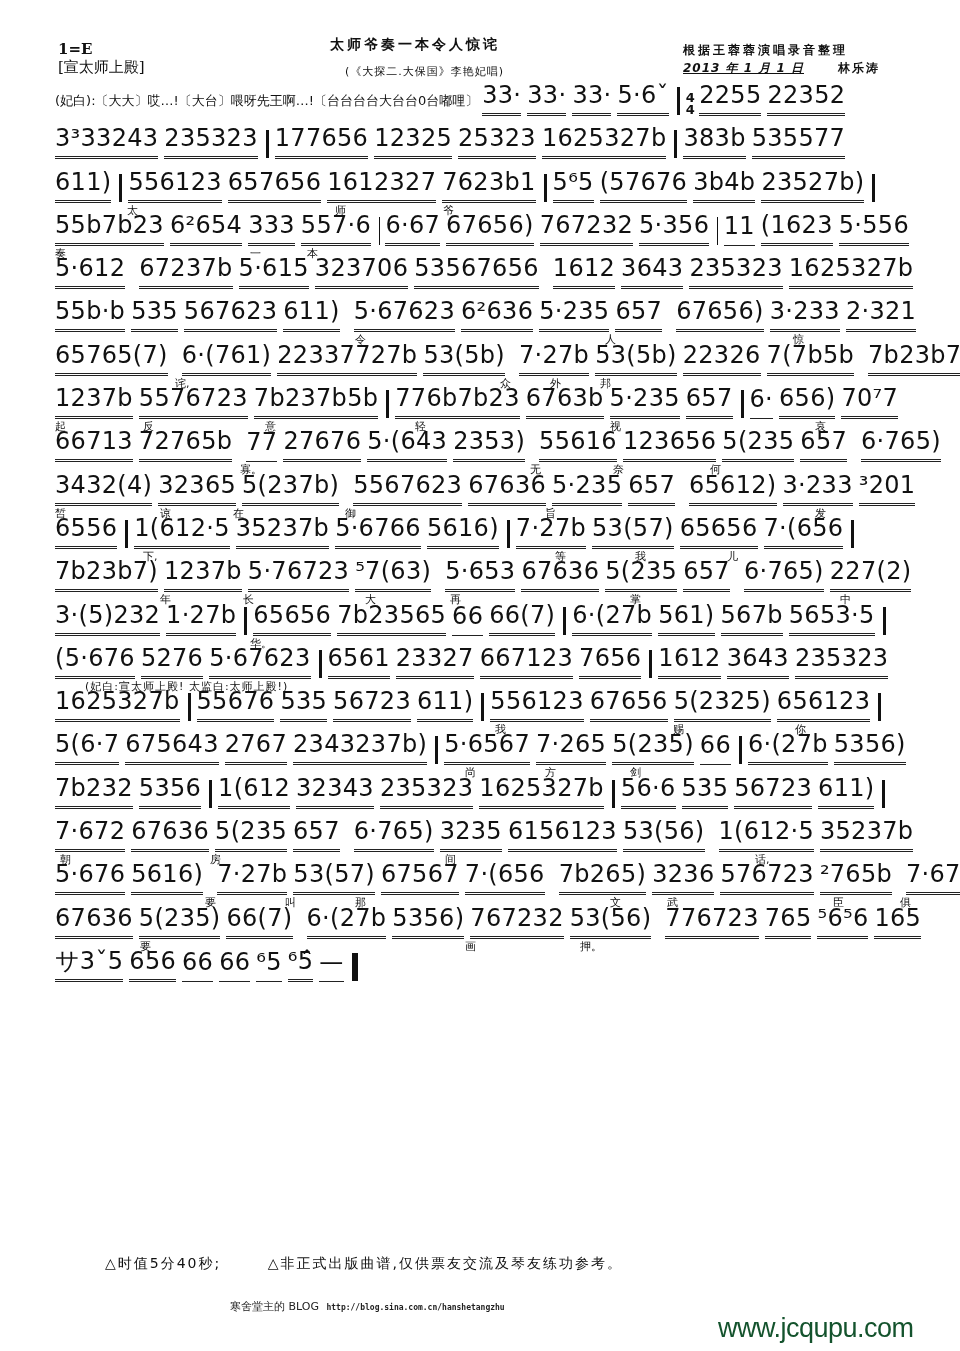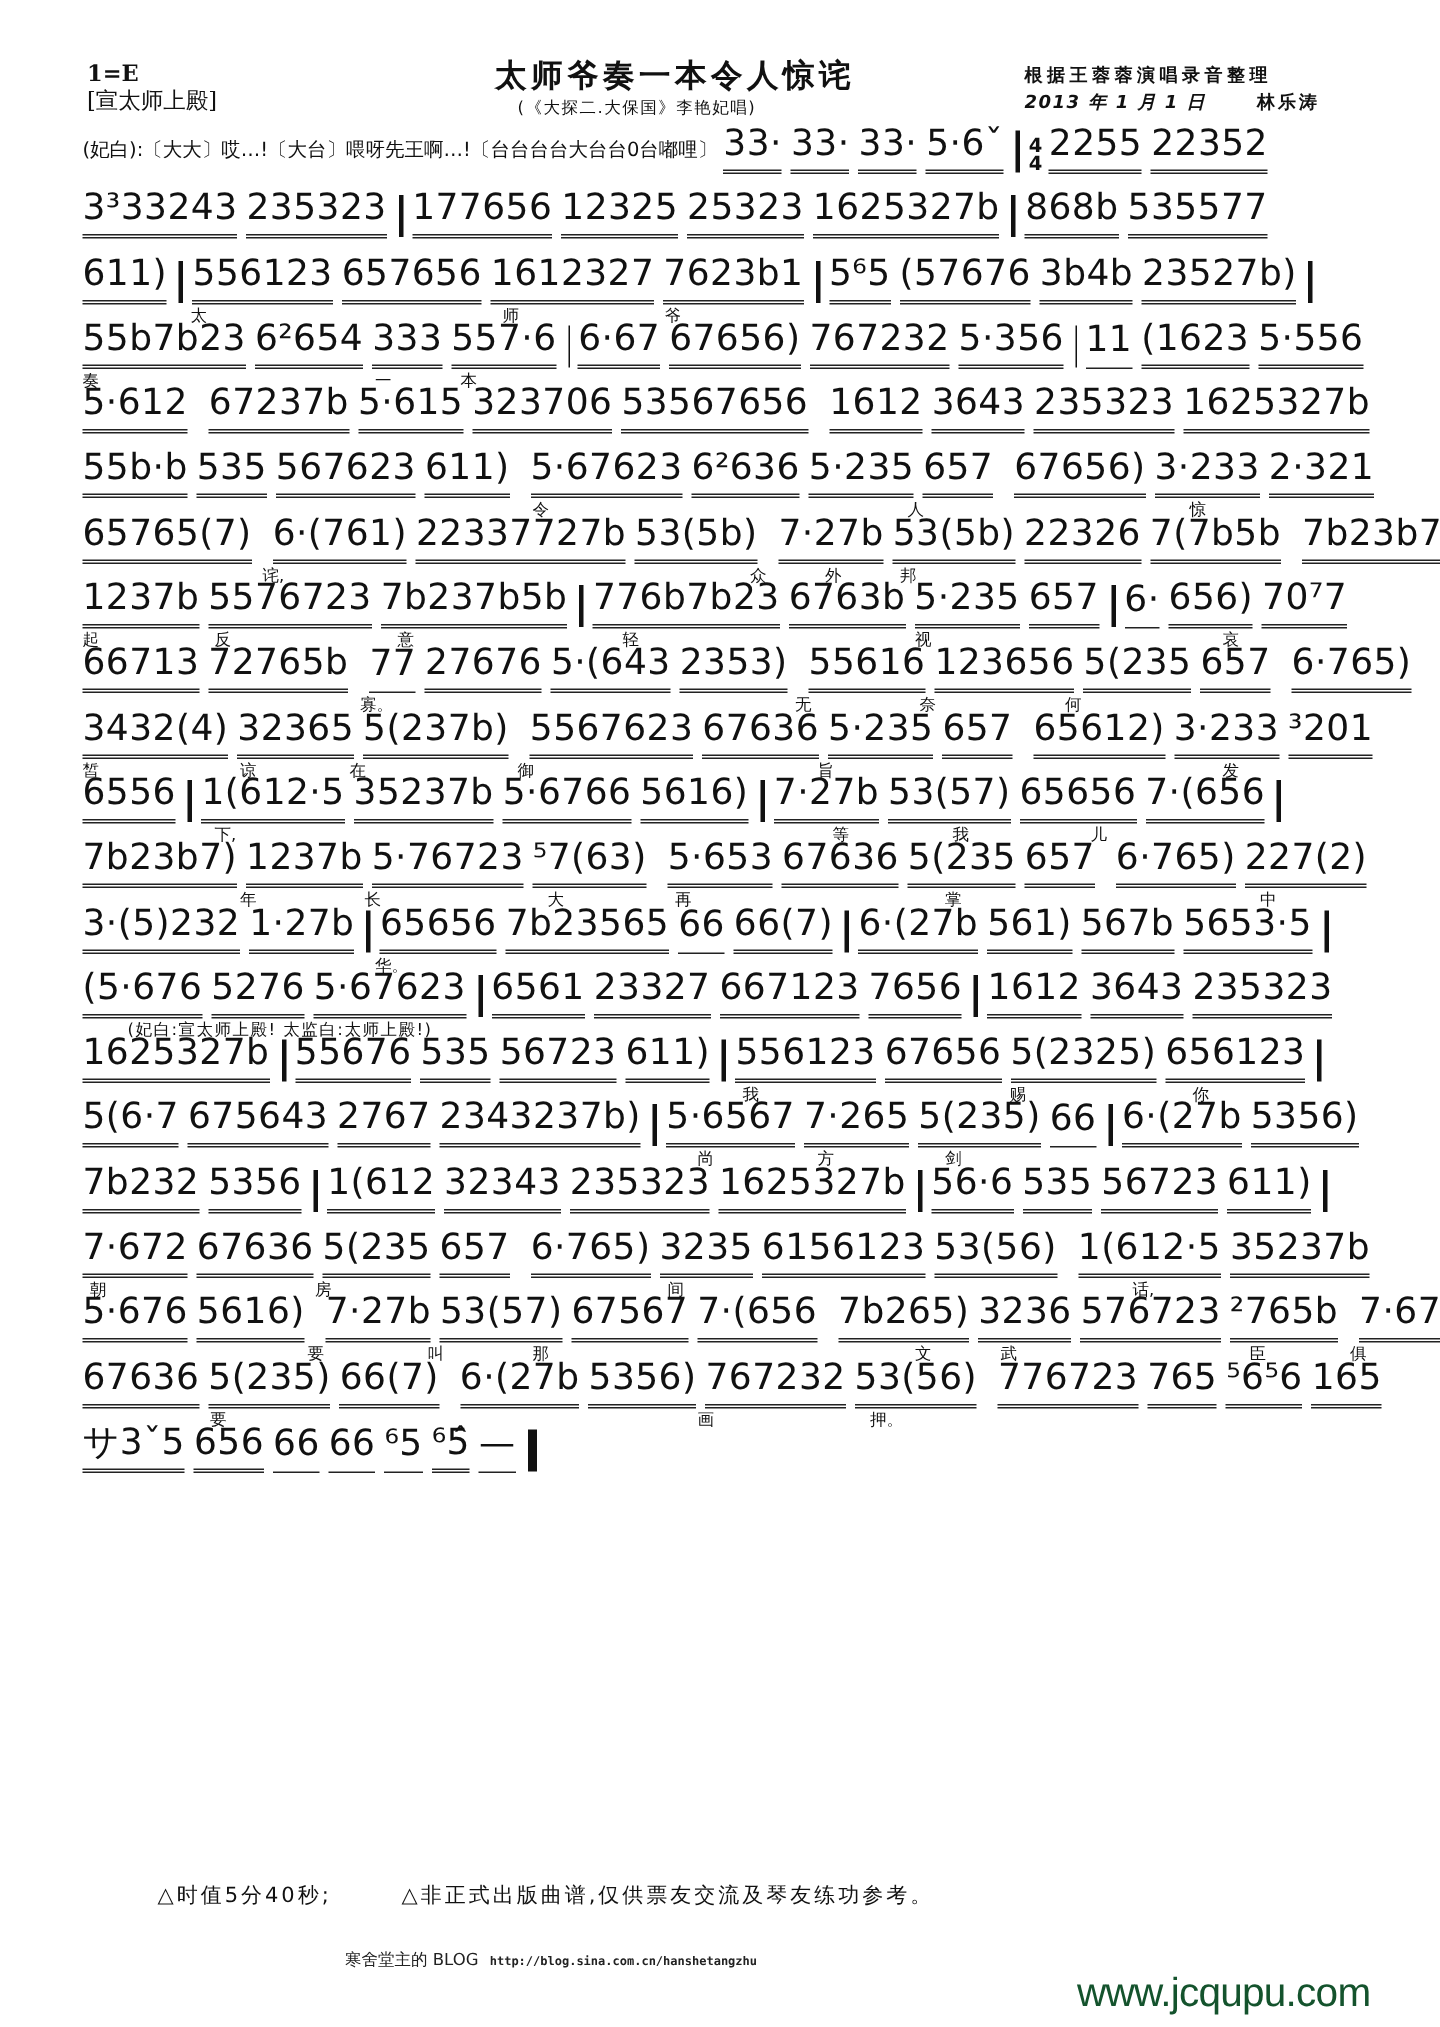--- a/index.html
+++ b/index.html
@@ -3,24 +3,24 @@
 <meta charset="utf-8">
 <style>
   html, body { margin: 0; padding: 0; background: #ffffff; }
   body {
     width: 960px; height: 1351px; position: relative; overflow: hidden;
     font-family: "DejaVu Sans", sans-serif; color: #111;
   }
   .header { position: absolute; left: 0; top: 36px; width: 960px; height: 50px; }
   .key { position: absolute; left: 58px; top: 4px; font-family: "DejaVu Serif", serif; font-weight: bold; font-size: 15px; }
   .mode { position: absolute; left: 58px; top: 22px; font-family: "DejaVu Serif", serif; font-size: 15px; }
-  .title { position: absolute; left: 330px; top: 0px; font-family: "DejaVu Serif", serif; font-weight: bold; font-size: 21px; letter-spacing: 3px; }
+  .title { position: absolute; left: 330px; top: 0px; font-family: "DejaVu Serif", serif; font-weight: bold; font-size: 14px; letter-spacing: 3px; }
   .subtitle { position: absolute; left: 345px; top: 28px; font-size: 11px; letter-spacing: 1px; }
   .credit { position: absolute; left: 683px; top: 6px; font-family: "DejaVu Serif", serif; font-weight: bold; font-size: 12px; letter-spacing: 3px; }
-  .date { position: absolute; left: 683px; top: 24px; font-style: italic; font-size: 12px; font-weight: bold; letter-spacing: 1px; }
+  .date { position: absolute; left: 683px; top: 24px; font-style: italic; font-size: 12px; font-weight: bold; letter-spacing: 1px; text-decoration: underline; }
   .arranger { position: absolute; left: 838px; top: 24px; font-weight: bold; font-size: 12px; letter-spacing: 2px; }
 
   .score { position: absolute; left: 55px; top: 86px; width: 860px; }
   .line { position: relative; height: 43.3px; white-space: nowrap; }
   .notes {
     position: absolute; left: 0; top: 0; height: 30px; line-height: 30px;
     font-family: "DejaVu Sans", sans-serif; font-size: 24px; letter-spacing: 0.3px;
     display: flex; align-items: flex-end; width: 860px;
   }
   .grp {
@@ -73,21 +73,21 @@
     <div class="line">
       <div class="notes">
         <span class="grp">3³33243</span>
         <span class="grp">235323</span>
         <span class="bar"></span>
         <span class="grp">177656</span>
         <span class="grp">12325</span>
         <span class="grp">25323</span>
         <span class="grp">1625327b</span>
         <span class="bar"></span>
-        <span class="grp">868b</span>
+        <span class="grp">383b</span>
         <span class="grp">535577</span>
       </div>
       <div class="lyrics"></div>
     </div>
     <div class="line">
       <div class="notes">
         <span class="grp">611)</span>
         <span class="bar"></span>
         <span class="grp">556123</span>
         <span class="grp">657656</span>

